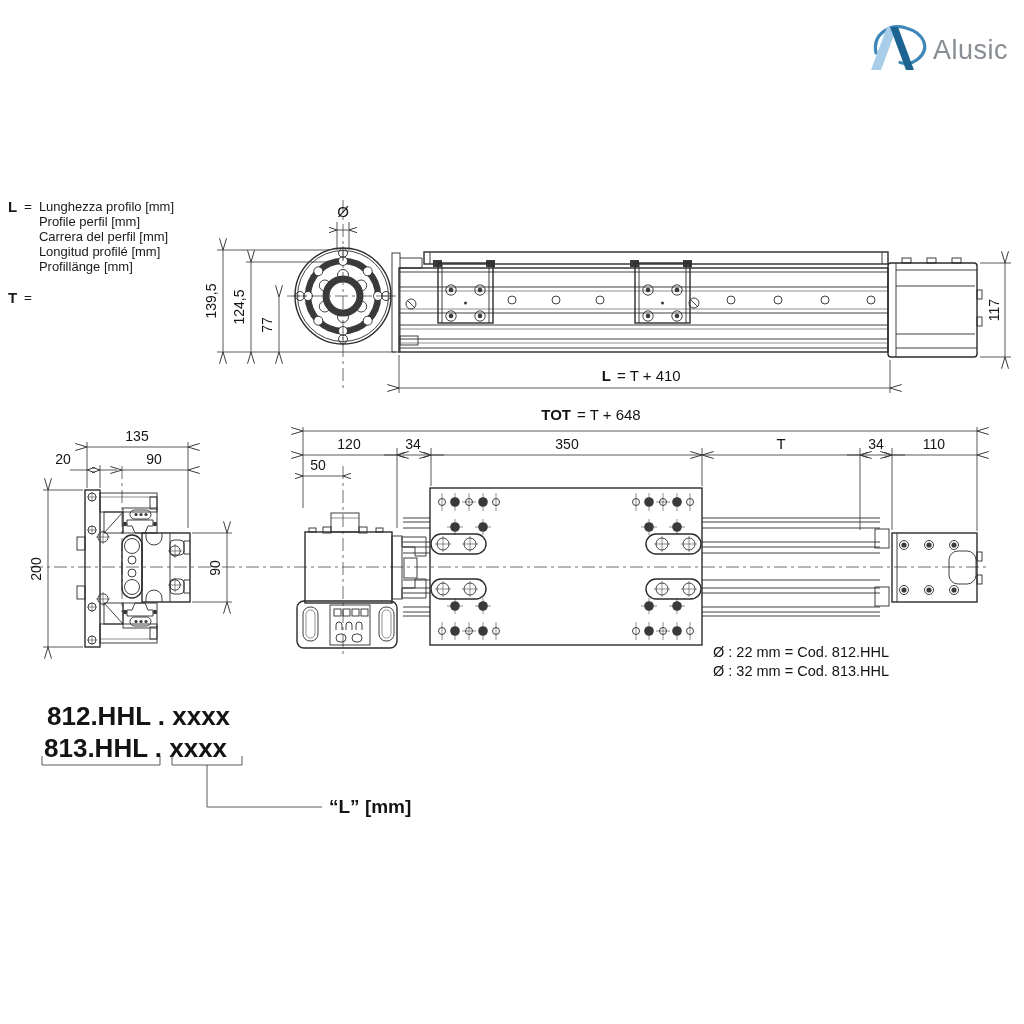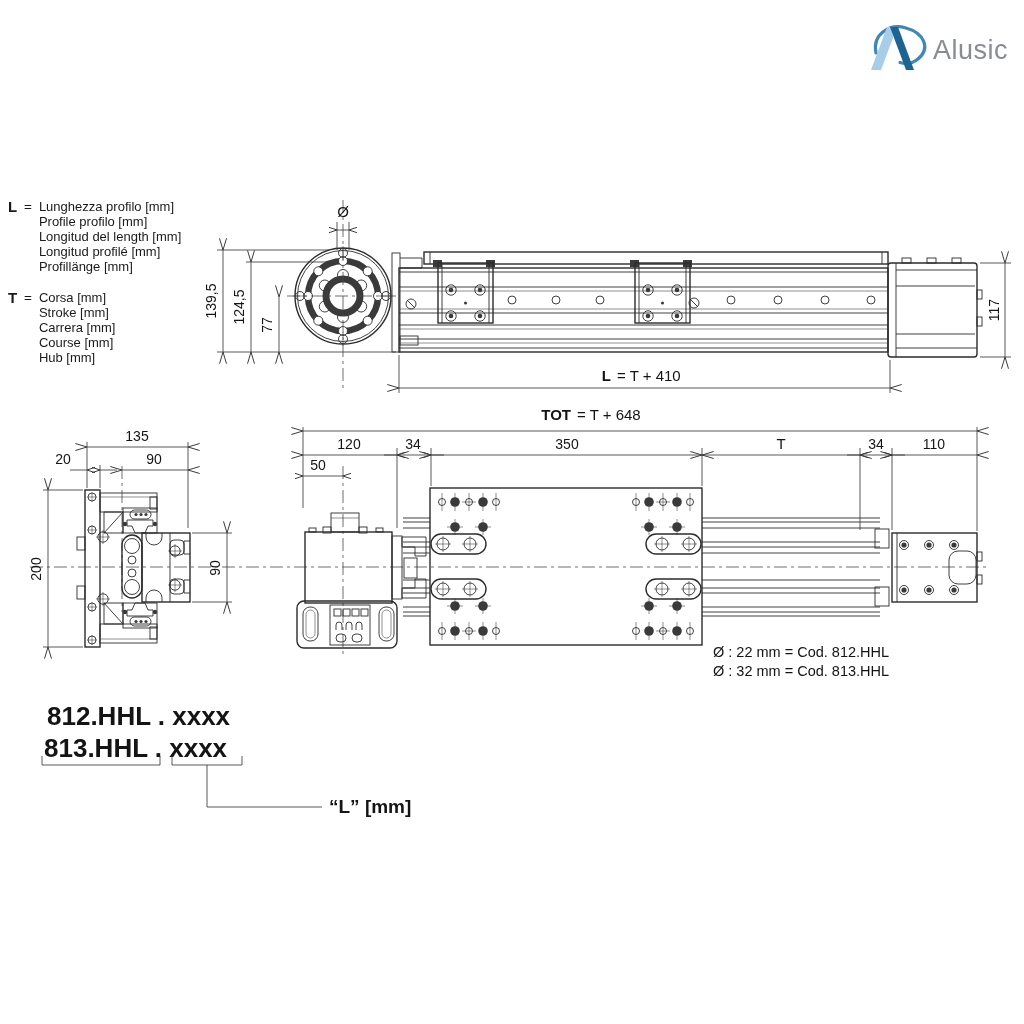--- a/index.html
+++ b/index.html
@@ -36,36 +36,29 @@
 <body>
 
 <div class="canvas">
 
   <div class="legend">
     <div class="legend-row">
       <span class="legend-sym">L</span>
       <span class="legend-eq">=</span>
       <div class="legend-lines">
         <div>Lunghezza profilo [mm]</div>
-        <div>Profile profilo [mm]</div>
-        <div>Longitud del length [mm]</div>
+        <div>Profile perfil [mm]</div>
+        <div>Carrera del perfil [mm]</div>
         <div>Longitud profilé [mm]</div>
         <div>Profillänge [mm]</div>
       </div>
     </div>
     <div class="legend-row">
       <span class="legend-sym">T</span>
       <span class="legend-eq">=</span>
-      <div class="legend-lines">
-        <div>Corsa [mm]</div>
-        <div>Stroke [mm]</div>
-        <div>Carrera [mm]</div>
-        <div>Course [mm]</div>
-        <div>Hub [mm]</div>
-      </div>
     </div>
   </div>
 
   <svg width="1024" height="1024" viewBox="0 0 1024 1024">
     <defs>
       <marker id="ma" markerUnits="userSpaceOnUse" markerWidth="13" markerHeight="9" viewBox="0 0 13 9" refX="0.8" refY="4.5" orient="auto-start-reverse">
         <path d="M12.5,1 L0.8,4.5 L12.5,8" fill="none" stroke="#3b3b3b" stroke-width="1"></path>
       </marker>
       <marker id="mb" markerUnits="userSpaceOnUse" markerWidth="9" markerHeight="7" viewBox="0 0 9 7" refX="0.6" refY="3.5" orient="auto-start-reverse">
         <path d="M8.6,0.8 L0.6,3.5 L8.6,6.2" fill="none" stroke="#3b3b3b" stroke-width="1"></path>

